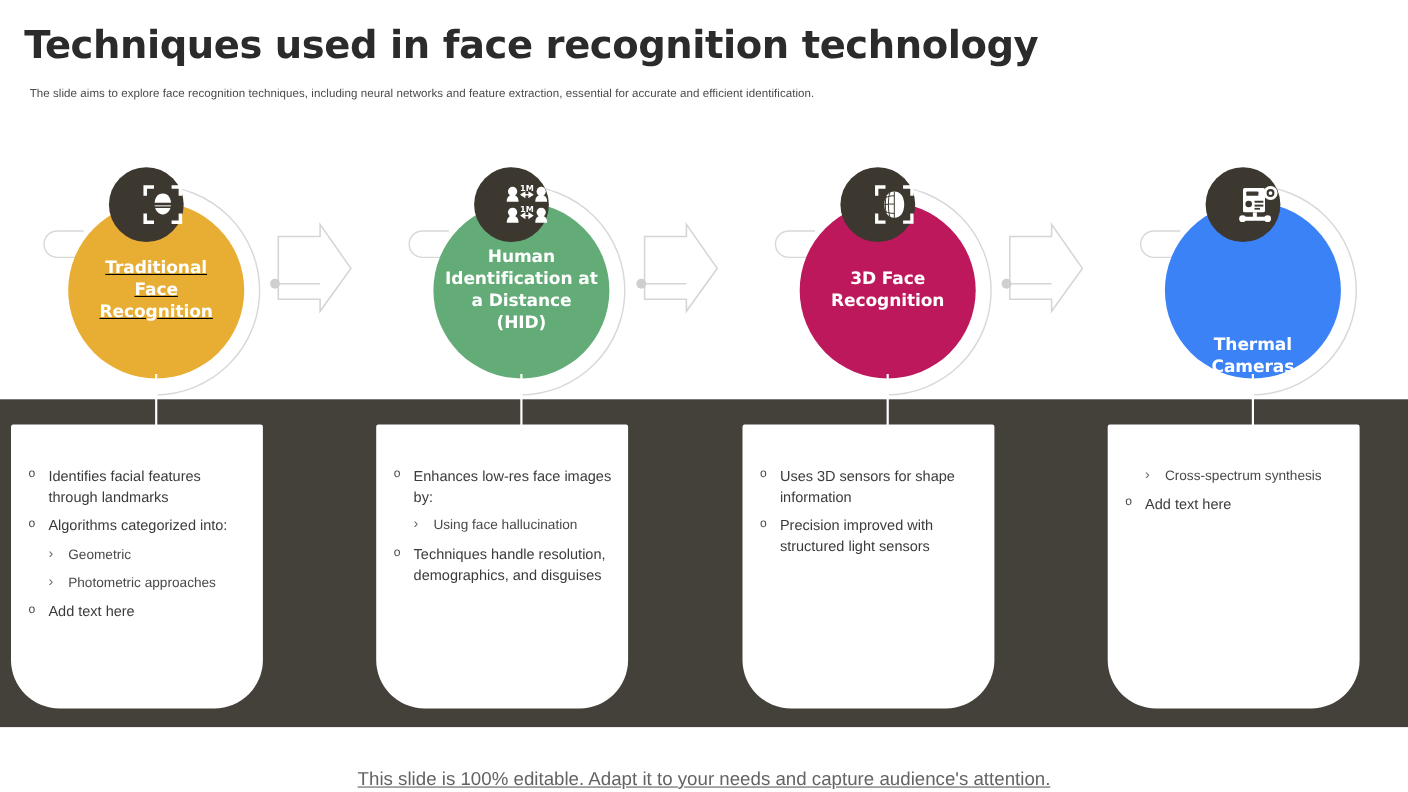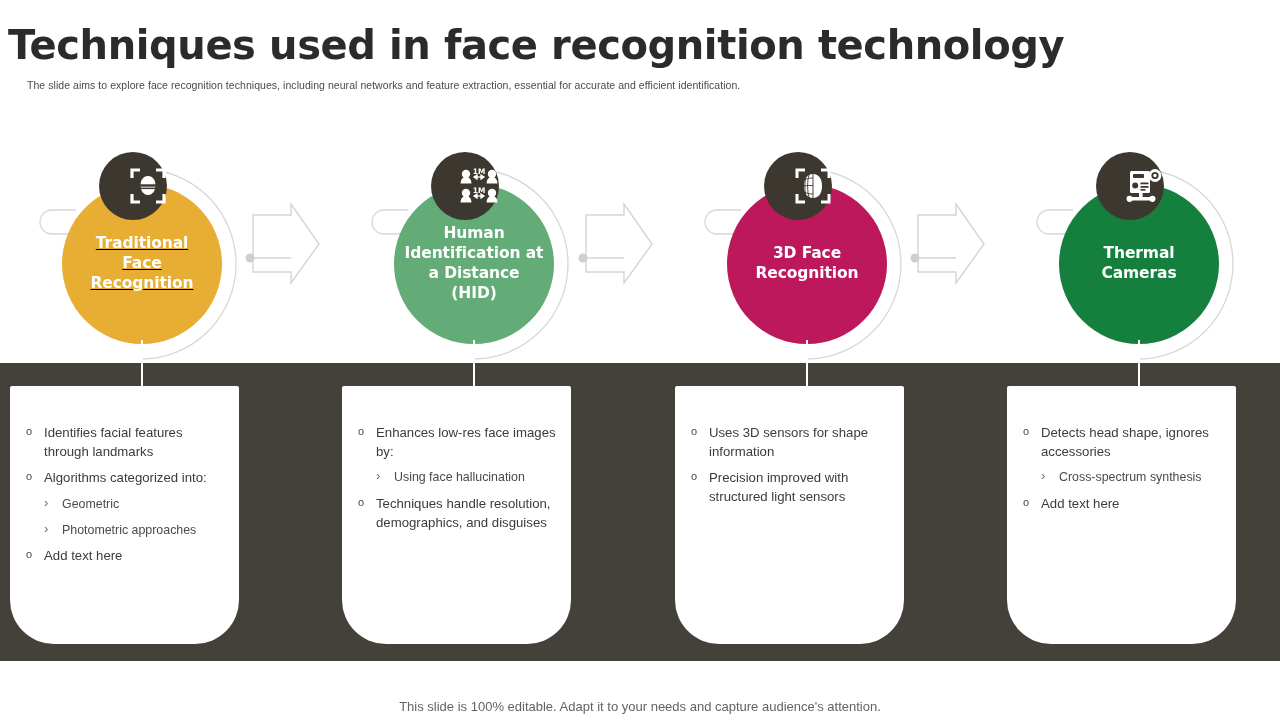--- a/index.html
+++ b/index.html
@@ -12,23 +12,23 @@
     height: 720px;
     position: relative;
     overflow: hidden;
     font-family: "Liberation Sans", sans-serif;
     -webkit-font-smoothing: antialiased;
   }
 
   
   .slide-title {
     position: absolute;
-    left: 8px;
+    left: 22px;
     top: 22px;
-    font-size: 40px;
+    font-size: 35px;
     font-weight: bold;
     color: #2b2b2b;
     letter-spacing: -0.4px;
     font-family: "DejaVu Sans", sans-serif;
     white-space: nowrap;
   }
   .slide-subtitle {
     position: absolute;
     left: 27px;
     top: 79px;
@@ -163,22 +163,23 @@
     color: #6d6d6d;
   }
 
   
   .footer-note {
     position: absolute;
     left: 0;
     top: 699px;
     width: 1280px;
     text-align: center;
-    font-size: 13px;
+    font-size: 17px;
     color: #636363;
+    text-decoration: underline;
   }
 </style>
 </head>
 <body>
 
 <div class="slide-title">Techniques used in face recognition technology</div>
 <div class="slide-subtitle">The slide aims to explore face recognition techniques, including neural networks and feature extraction, essential for accurate and efficient identification.</div>
 
 <div class="dark-band"></div>
 
@@ -312,21 +313,21 @@
   <div class="stem"></div>
   <div class="card">
     <ul class="bullets">
       <li class="b1">Uses 3D sensors for shape information</li>
       <li class="b1">Precision improved with structured light sensors</li>
     </ul>
   </div>
 </div>
 
 <div class="step" style="left:989px;">
-  <div class="circle" style="background:#15803d;">
+  <div class="circle" style="background:#3b82f6;align-items:flex-end;">
     <div class="circle-label">Thermal
 Cameras</div>
   </div>
   <div class="icon-badge">
     <svg width="40" height="40" viewBox="0 0 40 40">
       <g fill="#ffffff">
         <rect x="6" y="5" width="20" height="22" rx="1.5"></rect>
         <circle cx="31" cy="9.5" r="6.4"></circle>
         <rect x="15" y="27" width="3.6" height="5"></rect>
         <rect x="7" y="31" width="20" height="3.6" rx="1.2"></rect>
@@ -340,20 +341,19 @@
         <rect x="16.5" y="20" width="8" height="1.8"></rect>
         <rect x="16.5" y="23" width="5" height="1.6"></rect>
         <circle cx="31" cy="9.5" r="3.6"></circle>
       </g>
       <circle cx="31" cy="9.5" r="1.7" fill="#ffffff"></circle>
     </svg>
   </div>
   <div class="stem"></div>
   <div class="card">
     <ul class="bullets">
-      <li class="b1">Detects head shape, ignores accessories</li>
       <li class="b2">Cross-spectrum synthesis</li>
       <li class="b1">Add text here</li>
     </ul>
   </div>
 </div>
 
 <div class="footer-note">This slide is 100% editable. Adapt it to your needs and capture audience's attention.</div>
 
 </body></html>

